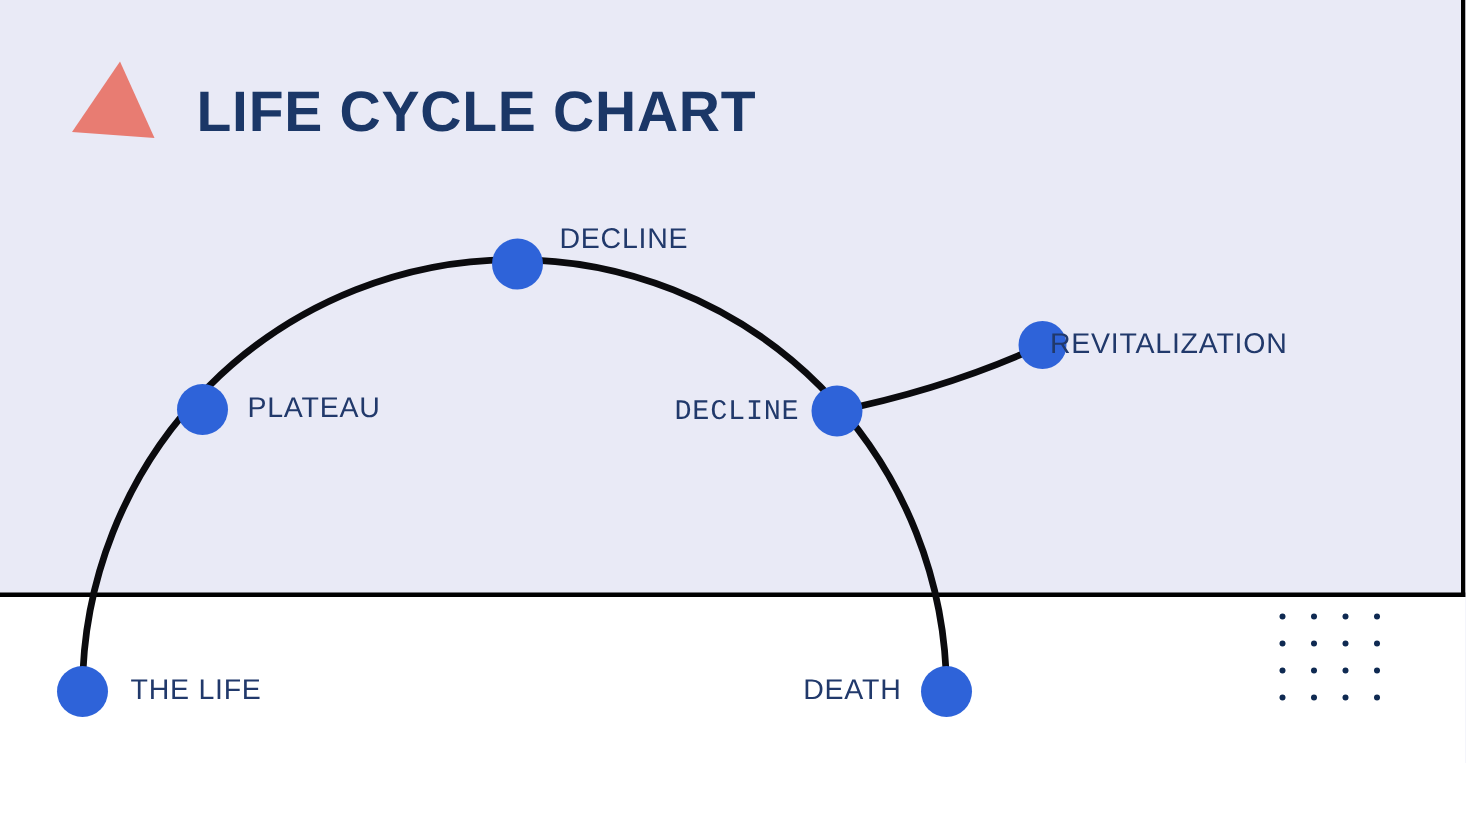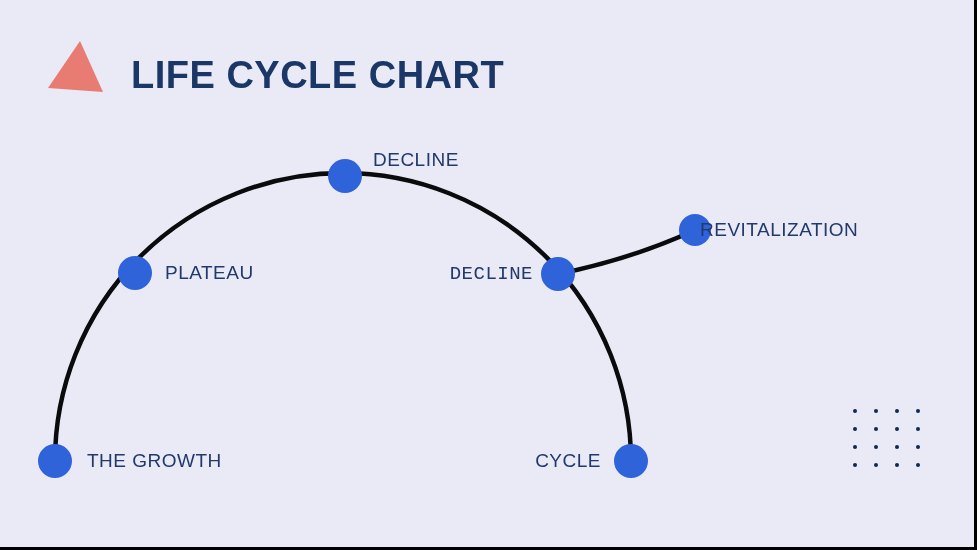--- a/index.html
+++ b/index.html
@@ -3,21 +3,21 @@
 <meta charset="utf-8">
 <style>
   :root{
     --bg:#E9EAF6; --title:#1B3767; --label:#21396B; --curve:#0B0B0E;
     --node:#2E63D9; --accent:#E87C72; --grid:#0F2A52;
   }
   *{margin:0;padding:0;box-sizing:border-box;}
   html,body{width:977px;height:550px;overflow:hidden;}
   body{font-family:"Liberation Sans", sans-serif;background:#fff;}
   .slide{
-    position:relative;width:977px;height:550px;background:var(--bg);
+    position:relative;width:977px;height:398px;background:var(--bg);
     border-right:3px solid #000;border-bottom:3px solid #000;
   }
   .logo-svg{position:absolute;left:0;top:0;width:130px;height:110px;}
   .title{
     position:absolute;left:131px;top:55px;height:40px;line-height:40px;
     font-size:38px;letter-spacing:0.5px;color:var(--title);white-space:nowrap;
   }
   .curves-svg{position:absolute;left:0;top:0;width:977px;height:550px;}
   .nodes-layer{position:absolute;left:0;top:0;width:977px;height:550px;}
   .node-dot{
@@ -47,31 +47,31 @@
 
   <h1 class="title">LIFE CYCLE CHART</h1>
 
   <svg class="curves-svg" viewBox="0 0 977 550">
     <path d="M 55 461 A 288 288 0 0 1 631 461" fill="none" stroke="var(--curve)" stroke-width="4.5" stroke-linecap="round"></path>
     <path d="M 558 274 Q 632 259 695 230" fill="none" stroke="var(--curve)" stroke-width="4.5" stroke-linecap="round"></path>
   </svg>
 
   <div class="nodes-layer">
       <div class="node-dot" style="left: 38px; top: 444px; width: 34px; height: 34px;"></div>
-      <div class="node-label" style="top: 461px; left: 87px;">THE GROWTH</div>
+      <div class="node-label" style="top: 461px; left: 87px;">THE LIFE</div>
       <div class="node-dot" style="left: 118px; top: 256px; width: 34px; height: 34px;"></div>
       <div class="node-label" style="top: 273px; left: 165px;">PLATEAU</div>
       <div class="node-dot" style="left: 328px; top: 159px; width: 34px; height: 34px;"></div>
       <div class="node-label" style="top: 160px; left: 373px;">DECLINE</div>
       <div class="node-dot" style="left: 541px; top: 257px; width: 34px; height: 34px;"></div>
       <div class="node-label" style="top: 274px; right: 444px; font-family: Liberation Mono, monospace;">DECLINE</div>
       <div class="node-dot" style="left: 679px; top: 214px; width: 32px; height: 32px;"></div>
       <div class="node-label" style="top: 230px; left: 700px;">REVITALIZATION</div>
       <div class="node-dot" style="left: 614px; top: 444px; width: 34px; height: 34px;"></div>
-      <div class="node-label" style="top: 461px; right: 376px;">CYCLE</div>
+      <div class="node-label" style="top: 461px; right: 376px;">DEATH</div>
     </div>
 
   <div class="dot-grid">
       <span></span>
       <span></span>
       <span></span>
       <span></span>
       <span></span>
       <span></span>
       <span></span>

